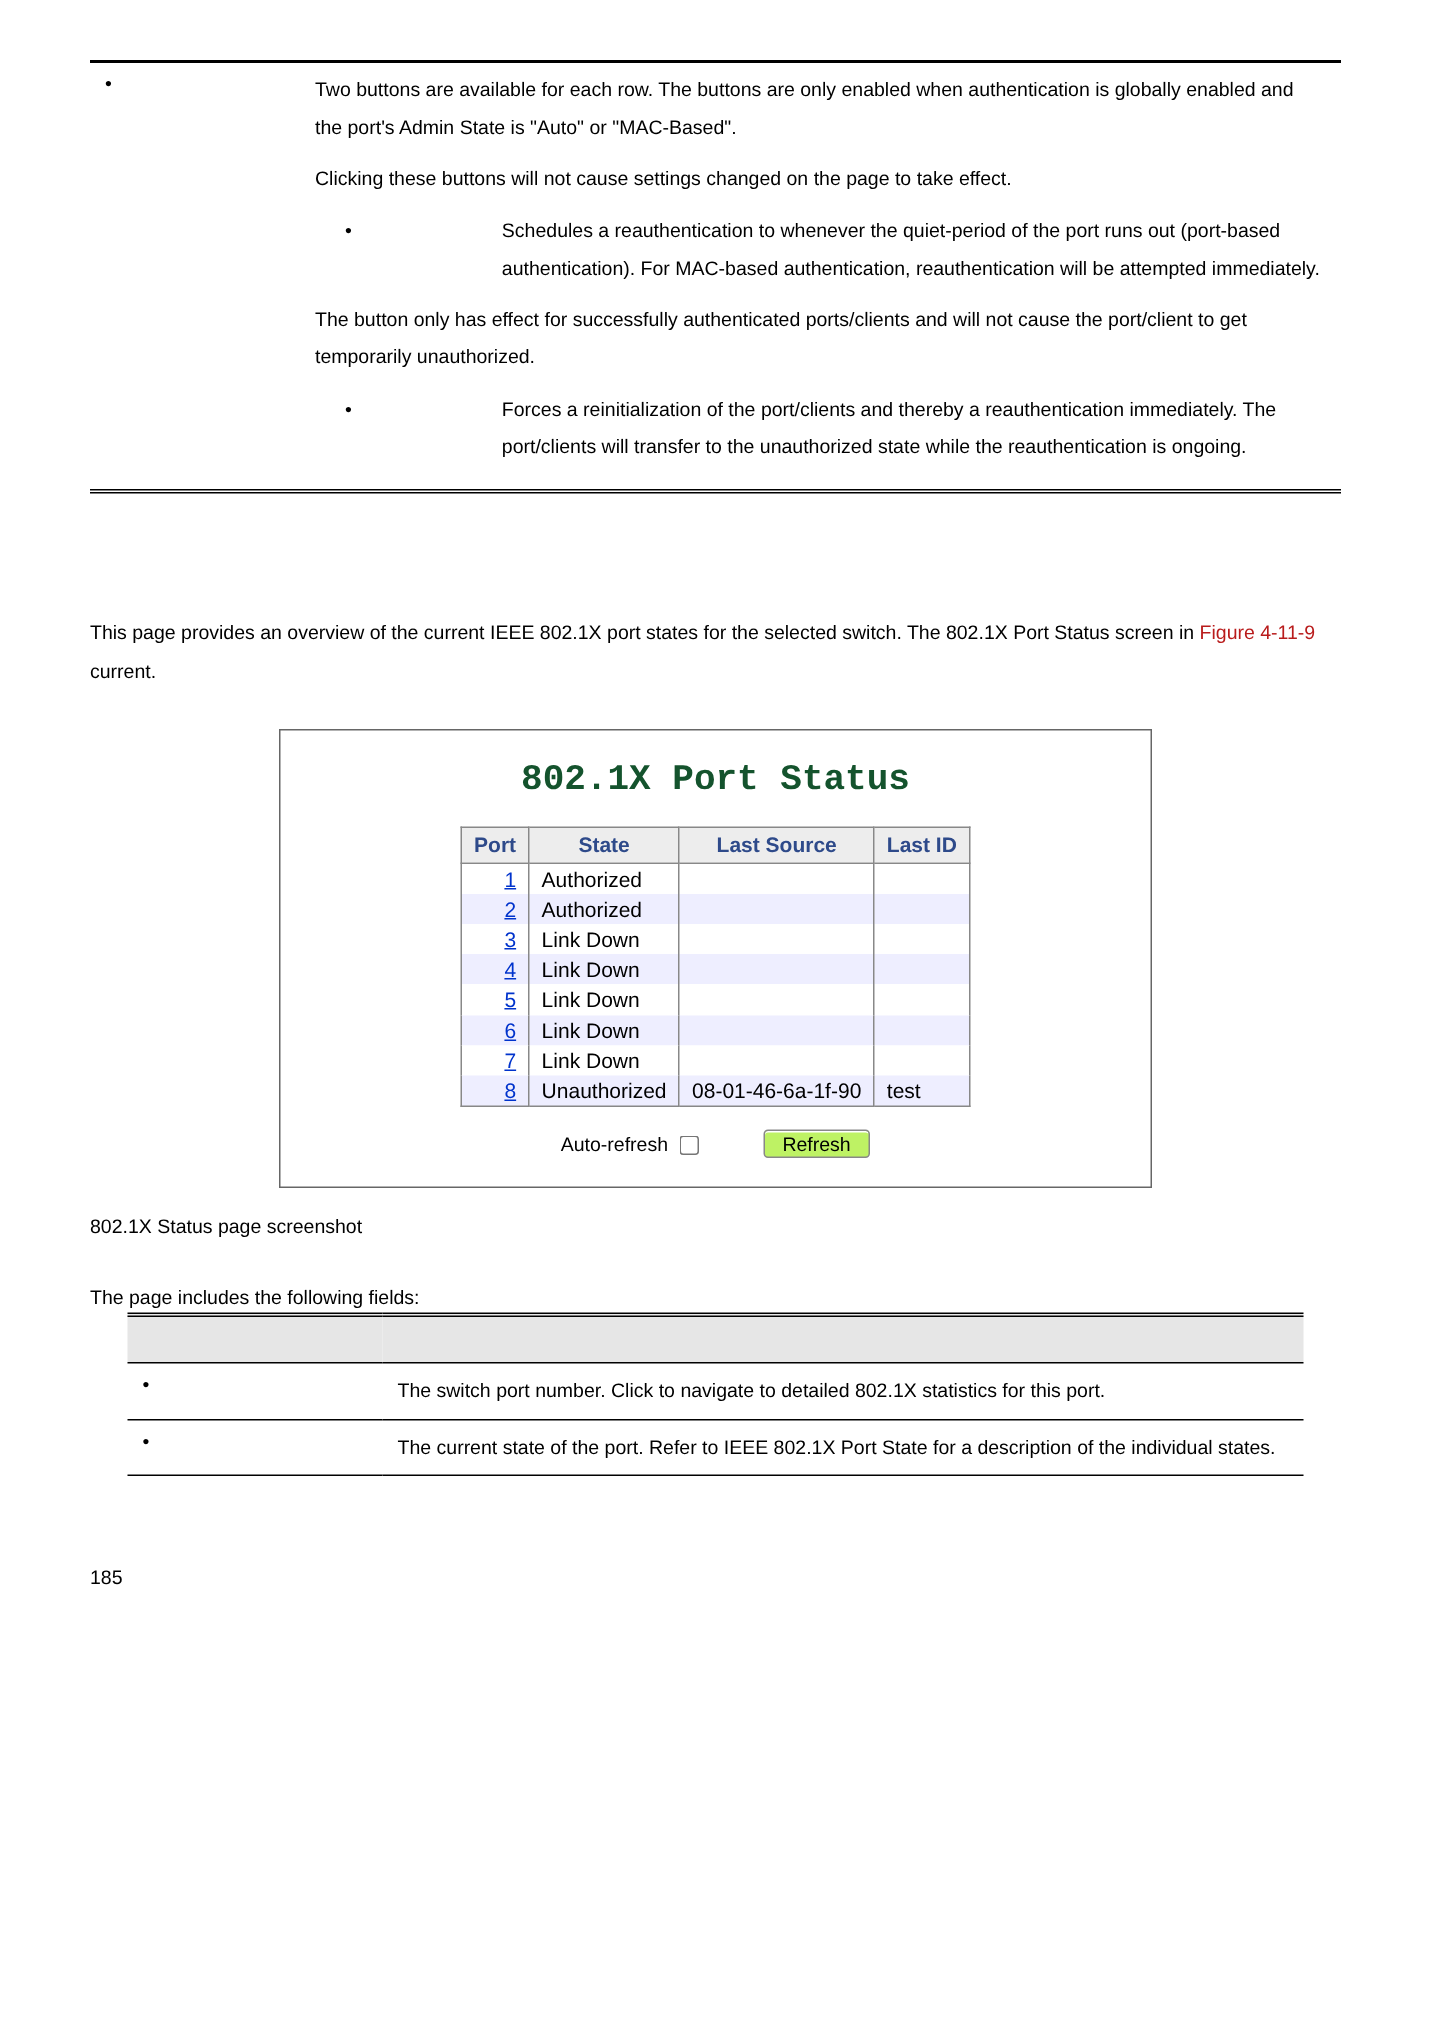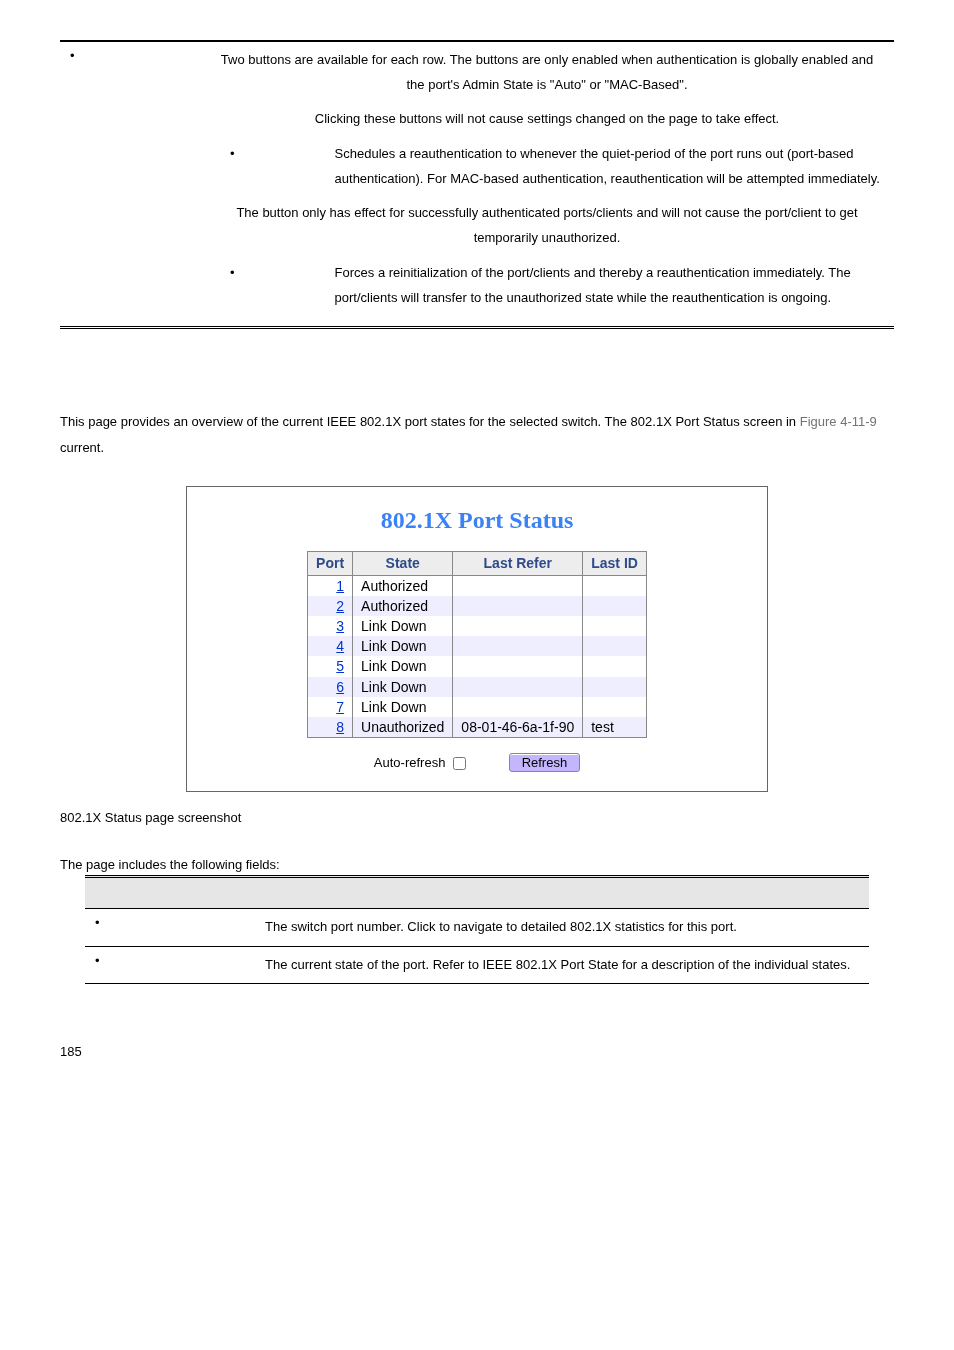--- a/index.html
+++ b/index.html
@@ -21,53 +21,52 @@
     padding: 6px 10px;
     vertical-align: top;
   }
   .top-table td:first-child {
     width: 120px;
     text-align: left;
   }
   .desc-cell p {
     margin: 0 0 10px 0;
     line-height: 1.9;
-    text-align: center;
   }
   .desc-cell .bullet-item {
     display: flex;
     margin-bottom: 10px;
     line-height: 1.9;
   }
   .desc-cell .bullet-item .bullet-mark {
     margin: 0 100px 0 20px;
   }
   .link-text {
-    color: #737373;
+    color: #b91c1c;
     margin-top: 30px;
   }
   .intro-text {
     line-height: 2;
     margin-bottom: 25px;
   }
 
   
   .screenshot-wrap {
     width: 560px;
     margin: 0 auto 18px auto;
     border: 1px solid #666;
     padding: 18px 10px 18px 10px;
   }
   .screenshot-title {
     text-align: center;
     font-size: 24px;
     font-weight: bold;
-    color: #3b82f6;
+    color: #14532d;
     margin: 0 0 14px 0;
-    font-family: Liberation Serif, serif;
+    font-family: Liberation Mono, monospace;
   }
   .port-table {
     border-collapse: collapse;
     margin: 15px auto;
     font-family: Verdana, Arial, sans-serif;
     font-size: 14px;
   }
   .port-table th {
     background: #ededed;
     border: 1px solid #888;
@@ -99,21 +98,21 @@
     margin-top: 14px;
     font-family: Verdana, Arial, sans-serif;
   }
   .refresh-row input[type=checkbox] {
     vertical-align: middle;
   }
   .refresh-btn {
     font-family: Verdana, Arial, sans-serif;
     font-size: 13px;
     padding: 1px 12px;
-    background: #c4b5fd;
+    background: #bef264;
     border: 1px solid #888;
     border-radius: 3px;
     box-shadow: inset 0 1px 0 #fff;
     margin-left: 36px;
   }
   .fig-caption {
     text-align: left;
     margin-bottom: 30px;
   }
 
@@ -175,21 +174,21 @@
   <span>This page provides an overview of the current IEEE 802.1X port states for the selected switch. The 802.1X Port Status screen in </span><span class="link-text">Figure 4-11-9</span><span> current.</span>
 </p>
 
 <div class="screenshot-wrap">
   <div class="screenshot-title">802.1X Port Status</div>
   <table class="port-table">
     <thead>
       <tr>
         <th>Port</th>
         <th>State</th>
-        <th>Last Refer</th>
+        <th>Last Source</th>
         <th>Last ID</th>
       </tr>
     </thead>
     <tbody id="port-table-body">
         <tr>
           <td class="port-num">1</td>
           <td>Authorized</td>
           <td></td>
           <td></td>
         </tr>

